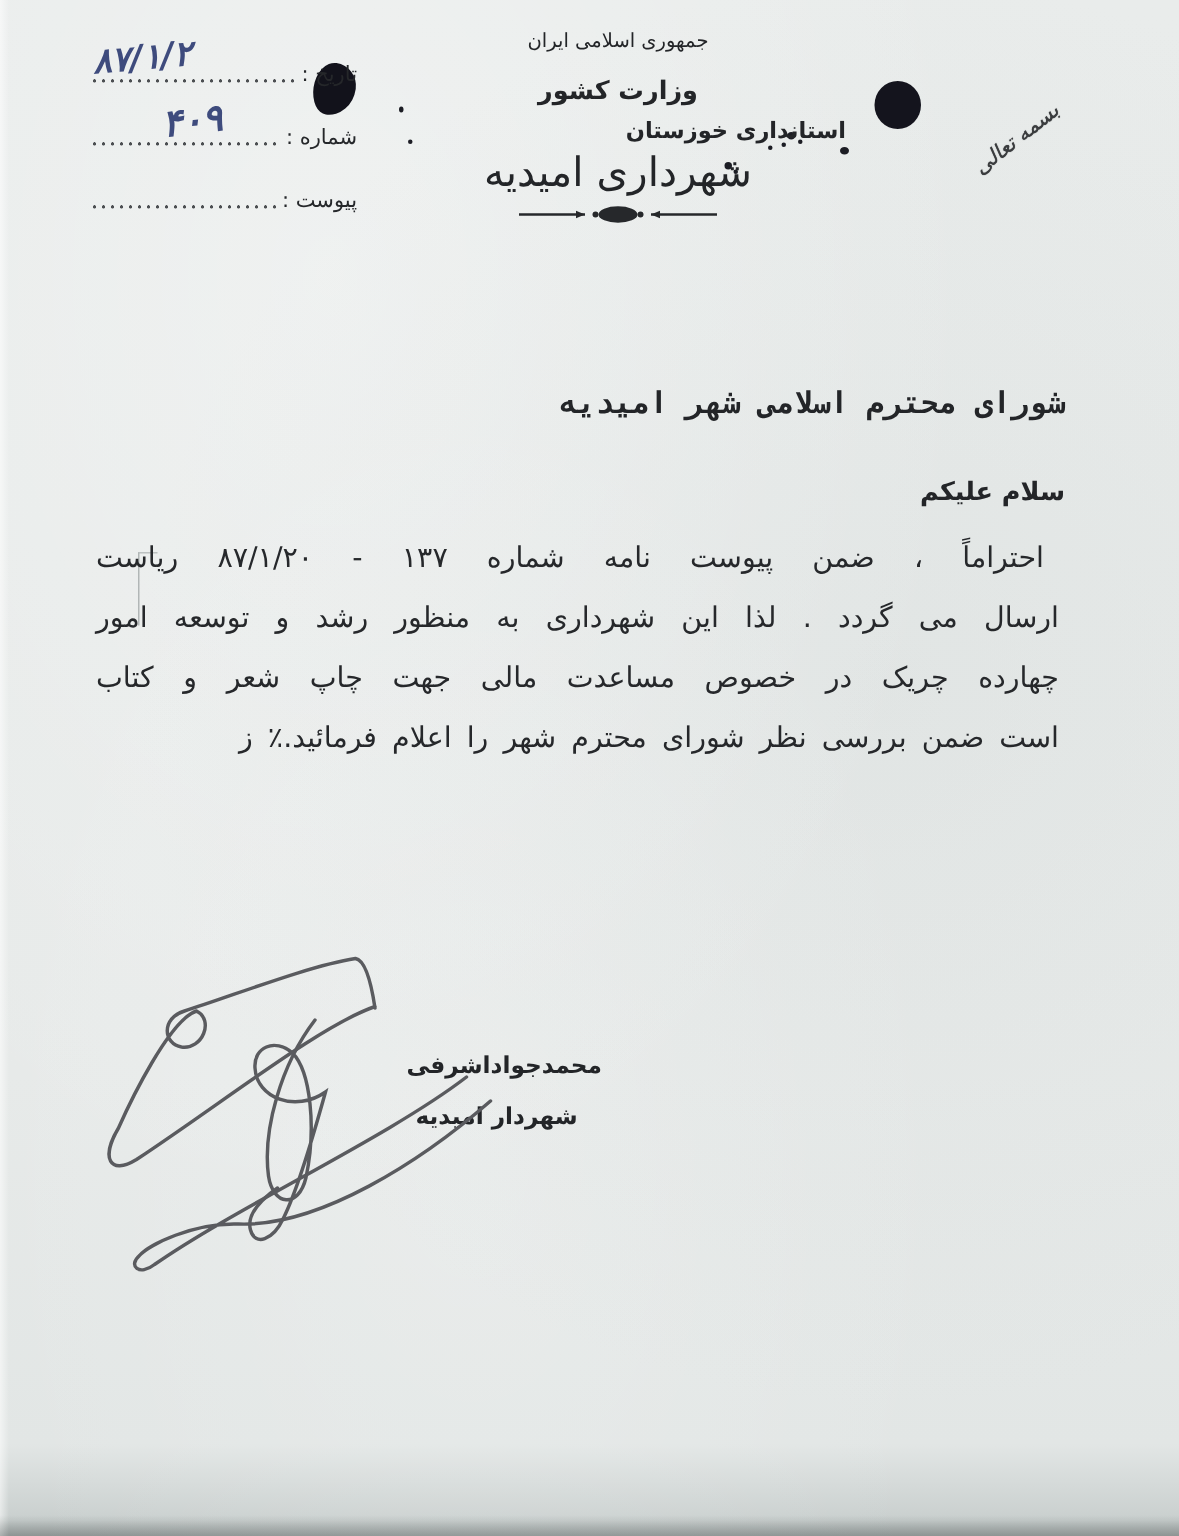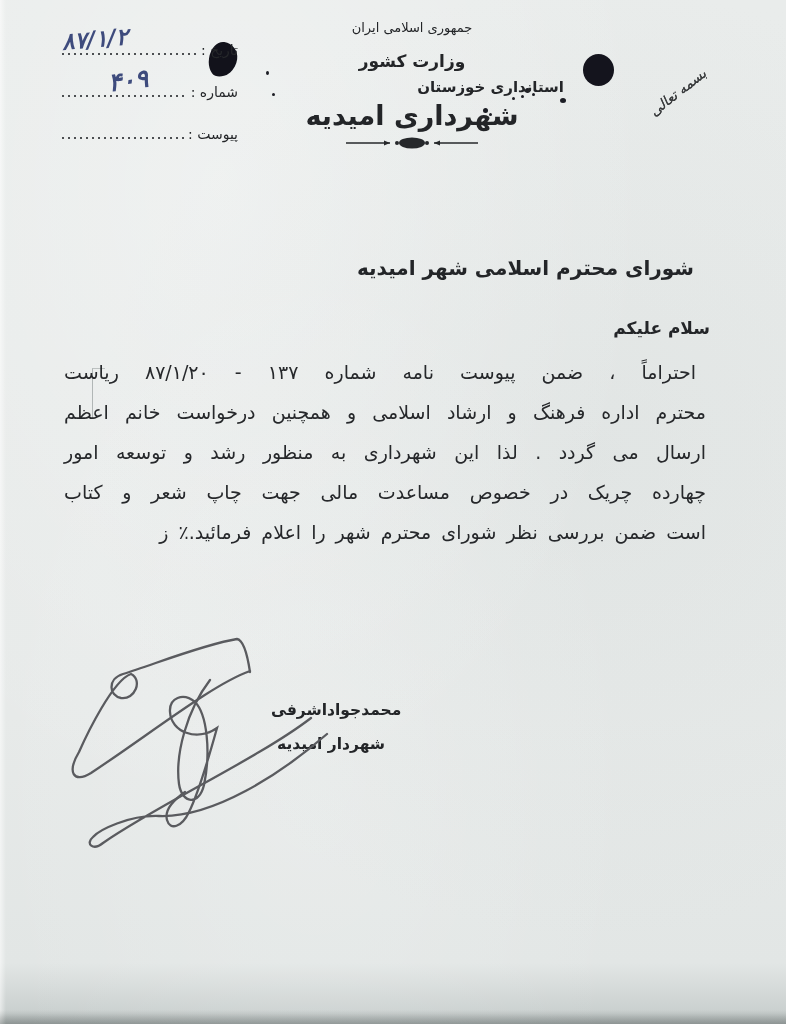--- a/index.html
+++ b/index.html
@@ -19,21 +19,21 @@
   .edge-left{position:absolute;left:0;top:0;width:6px;height:100%;
     background:linear-gradient(90deg, rgba(255,255,255,0.55), rgba(255,255,255,0));}
   .edge-bottom{position:absolute;left:0;bottom:0;width:100%;height:14px;
     background:linear-gradient(180deg, rgba(90,98,97,0), rgba(90,98,97,0.35));}
 
   
   .letterhead{position:absolute;left:260px;top:20px;width:304px;text-align:center;direction:rtl;}
   .lh-country{font-size:13px;letter-spacing:.5px;}
   .lh-ministry{font-size:17px;font-weight:bold;margin-top:16px;}
   .lh-governorate{font-size:15px;font-weight:bold;margin-top:7px;text-align:right;}
-  .lh-municipality{font-size:27px;font-weight:bold;margin-top:4px;letter-spacing:1px;}
+  .lh-municipality{font-size:27px;font-weight:normal;margin-top:4px;letter-spacing:1px;}
   .ornament{margin:4px auto 0 auto;display:block;}
 
   .bismillah{
     position:absolute;left:644px;top:84px;
     transform:rotate(-38deg);
     font-family:"DejaVu Serif",serif;font-style:italic;
     font-size:14px;color:#3a3c3e;white-space:nowrap;
     text-shadow:0 0 .6px #3a3c3e;
   }
 
@@ -51,22 +51,22 @@
   
   .punch-hole{position:absolute;left:583px;top:54px;width:31px;height:32px;border-radius:50%;
     background:#14141d;}
   .ink-blob{position:absolute;left:209px;top:42px;width:28px;height:35px;background:#12121b;
     border-radius:46% 54% 62% 38% / 52% 44% 56% 48%;transform:rotate(8deg);}
   .speck{position:absolute;background:#1c1d24;border-radius:50%;}
   .crease{position:absolute;left:92px;top:368px;width:12px;height:48px;
     border-left:1px solid rgba(130,138,138,.55);border-top:1px solid rgba(130,138,138,.45);}
 
   
-  .recipient{position:absolute;right:92px;top:256px;direction:rtl;
-    font-size:20px;font-weight:bold;white-space:nowrap;}
+  .recipient{position:absolute;right:76px;top:256px;direction:rtl;
+    font-size:20px;font-weight:bold;white-space:nowrap;font-family:Liberation Mono, monospace;}
   .salutation{position:absolute;right:76px;top:318px;direction:rtl;
     font-size:17px;font-weight:bold;}
   .body-text{position:absolute;left:64px;top:352px;width:642px;direction:rtl;
     font-size:19px;color:#26282b;word-spacing:4px;}
   .body-line{height:40px;line-height:40px;text-align:justify;text-align-last:justify;}
   .body-line.first{padding-right:10px;}
   .body-line.last{text-align:right;text-align-last:right;}
 
   
   .sig-name{position:absolute;left:271px;top:701px;direction:rtl;
@@ -128,21 +128,20 @@
       <span class="meta-label">پیوست :</span>
       <span class="meta-dots"></span>
     </div>
   </div>
 
   <div class="recipient">شورای محترم اسلامی شهر امیدیه</div>
   <div class="salutation">سلام علیکم</div>
 
   <div class="body-text">
     <div class="body-line first">احتراماً ، ضمن پیوست نامه شماره ۱۳۷ - ۸۷/۱/۲۰ ریاست</div>
-    <div class="body-line">محترم اداره فرهنگ و ارشاد اسلامی و همچنین درخواست خانم اعظم</div>
     <div class="body-line">ارسال می گردد . لذا این شهرداری به منظور رشد و توسعه امور</div>
     <div class="body-line">چهارده چریک در خصوص مساعدت مالی جهت چاپ شعر و کتاب</div>
     <div class="body-line last">است ضمن بررسی نظر شورای محترم شهر را اعلام فرمائید.٪ ز</div>
   </div>
 
   <div class="sig-name">محمدجواداشرفی</div>
   <div class="sig-title">شهردار امیدیه</div>
 
   <svg class="sig-svg" width="290" height="230" viewBox="0 0 290 230">
     <g fill="none" stroke="#5a5b5f" stroke-width="2.3" stroke-linecap="round">

